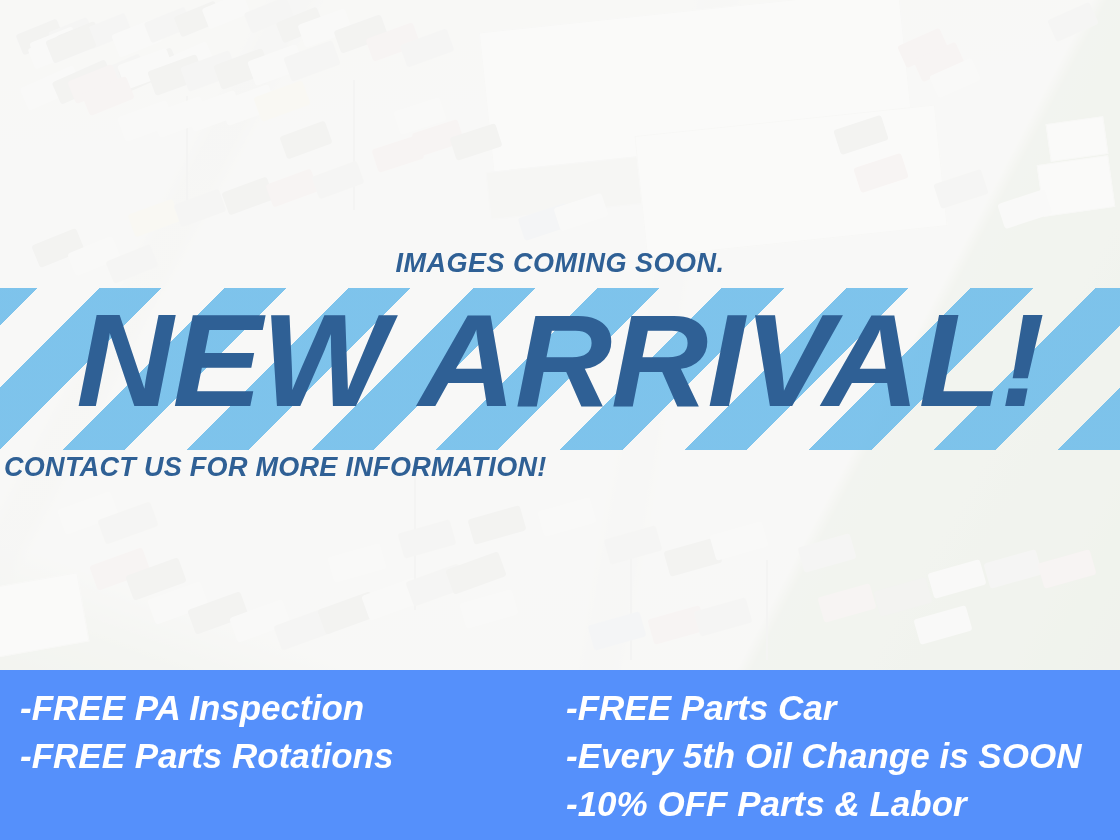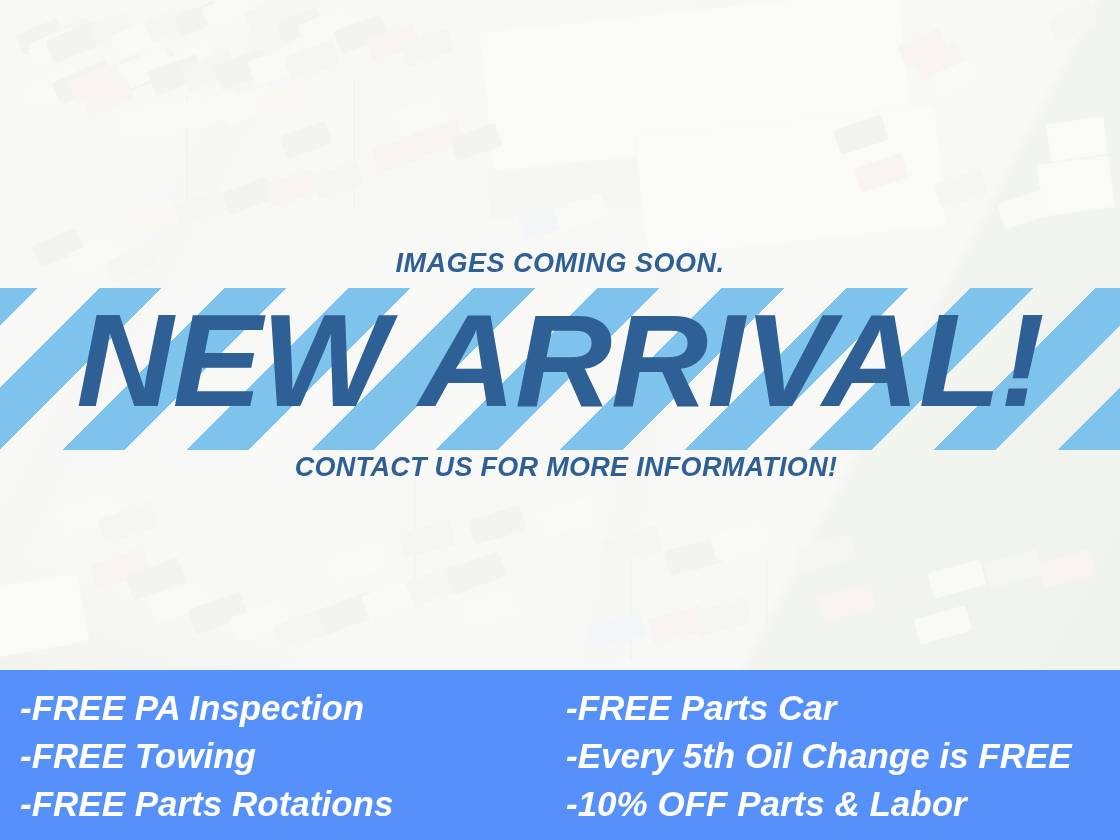--- a/index.html
+++ b/index.html
@@ -149,23 +149,23 @@
     font-size: 132px;
     line-height: 150px;
     letter-spacing: -1px;
     color: #2f6095;
     white-space: nowrap;
     transform: scaleX(1.02);
   }
 
   .txt-small-bottom {
     position: absolute;
-    left: 12px; right: 0;
+    left: 4px; right: 0;
     top: 452px;
-    text-align: center;
+    text-align: left;
     font-family: "Liberation Sans", sans-serif;
     font-style: italic;
     font-weight: bold;
     font-size: 27px;
     letter-spacing: 0.3px;
     color: #2f6095;
     white-space: nowrap;
   }
 
   
@@ -336,23 +336,22 @@
     <div class="txt-small-top">IMAGES COMING SOON.</div>
 
     <div class="txt-headline">NEW ARRIVAL!</div>
 
     <div class="txt-small-bottom">CONTACT US FOR MORE INFORMATION!</div>
   </div>
 
   <div id="offers-banner">
     <div class="offers-col left">
       <div class="offer-line">-FREE PA Inspection</div>
-      <div class="offer-line">-FREE Towing</div>
       <div class="offer-line">-FREE Parts Rotations</div>
     </div>
     <div class="offers-col right">
       <div class="offer-line">-FREE Parts Car</div>
-      <div class="offer-line">-Every 5th Oil Change is FREE</div>
+      <div class="offer-line">-Every 5th Oil Change is SOON</div>
       <div class="offer-line">-10% OFF Parts &amp; Labor</div>
     </div>
   </div>
 
 </div>
 
 </body></html>

